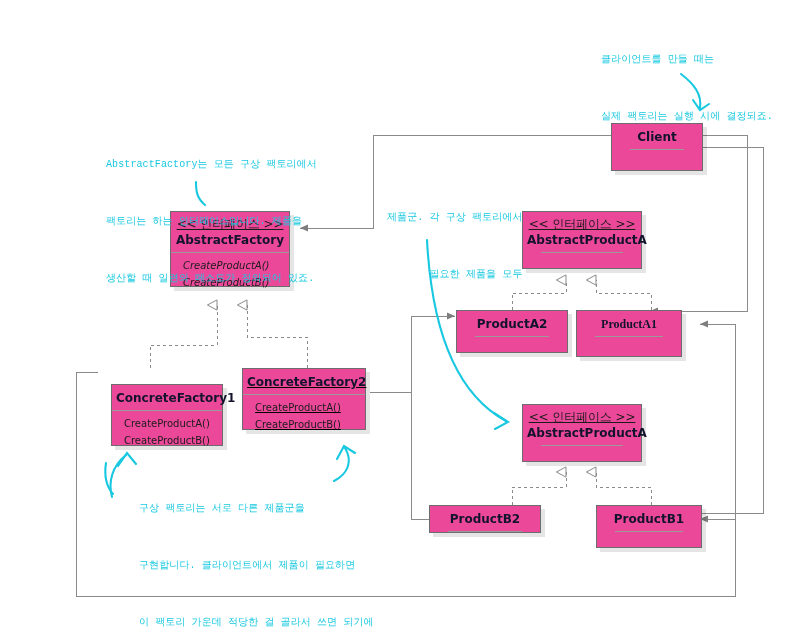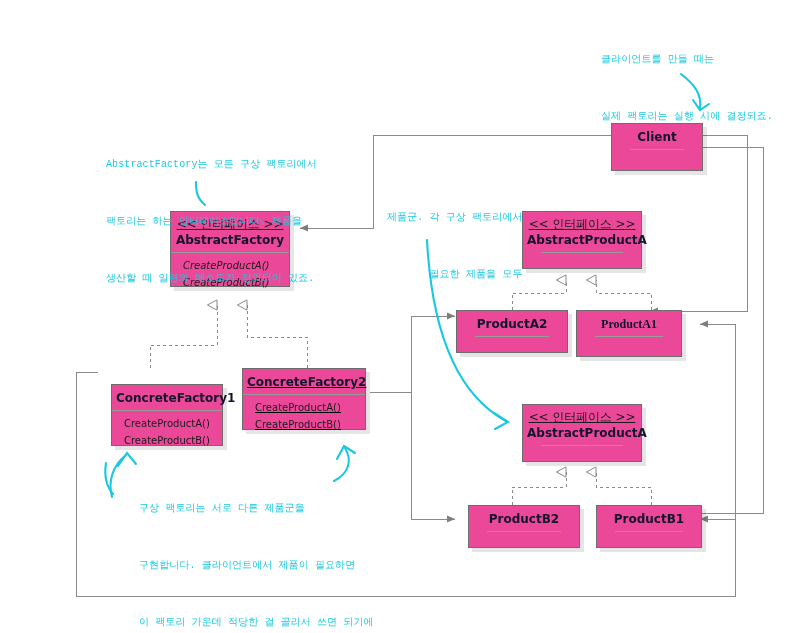--- a/index.html
+++ b/index.html
@@ -227,21 +227,21 @@
   </div>
 
   <div class="uml-box" style="left:576px; top:310px; width:106px; height:47px;font-family:Liberation Serif, serif;">
     <div class="uml-head no-rule">
       <span class="cls-name">ProductA1</span>
     </div>
     <div class="rule-inset"></div>
     <div class="uml-body empty"></div>
   </div>
 
-  <div class="uml-box" style="left:468px; top:505px; width:112px; height:43px;">
+  <div class="uml-box" style="left:429px; top:505px; width:112px; height:28px;">
     <div class="uml-head no-rule">
       <span class="cls-name">ProductB2</span>
     </div>
     <div class="rule-inset"></div>
     <div class="uml-body empty"></div>
   </div>
 
   <div class="uml-box" style="left:596px; top:505px; width:106px; height:43px;">
     <div class="uml-head no-rule">
       <span class="cls-name">ProductB1</span>

